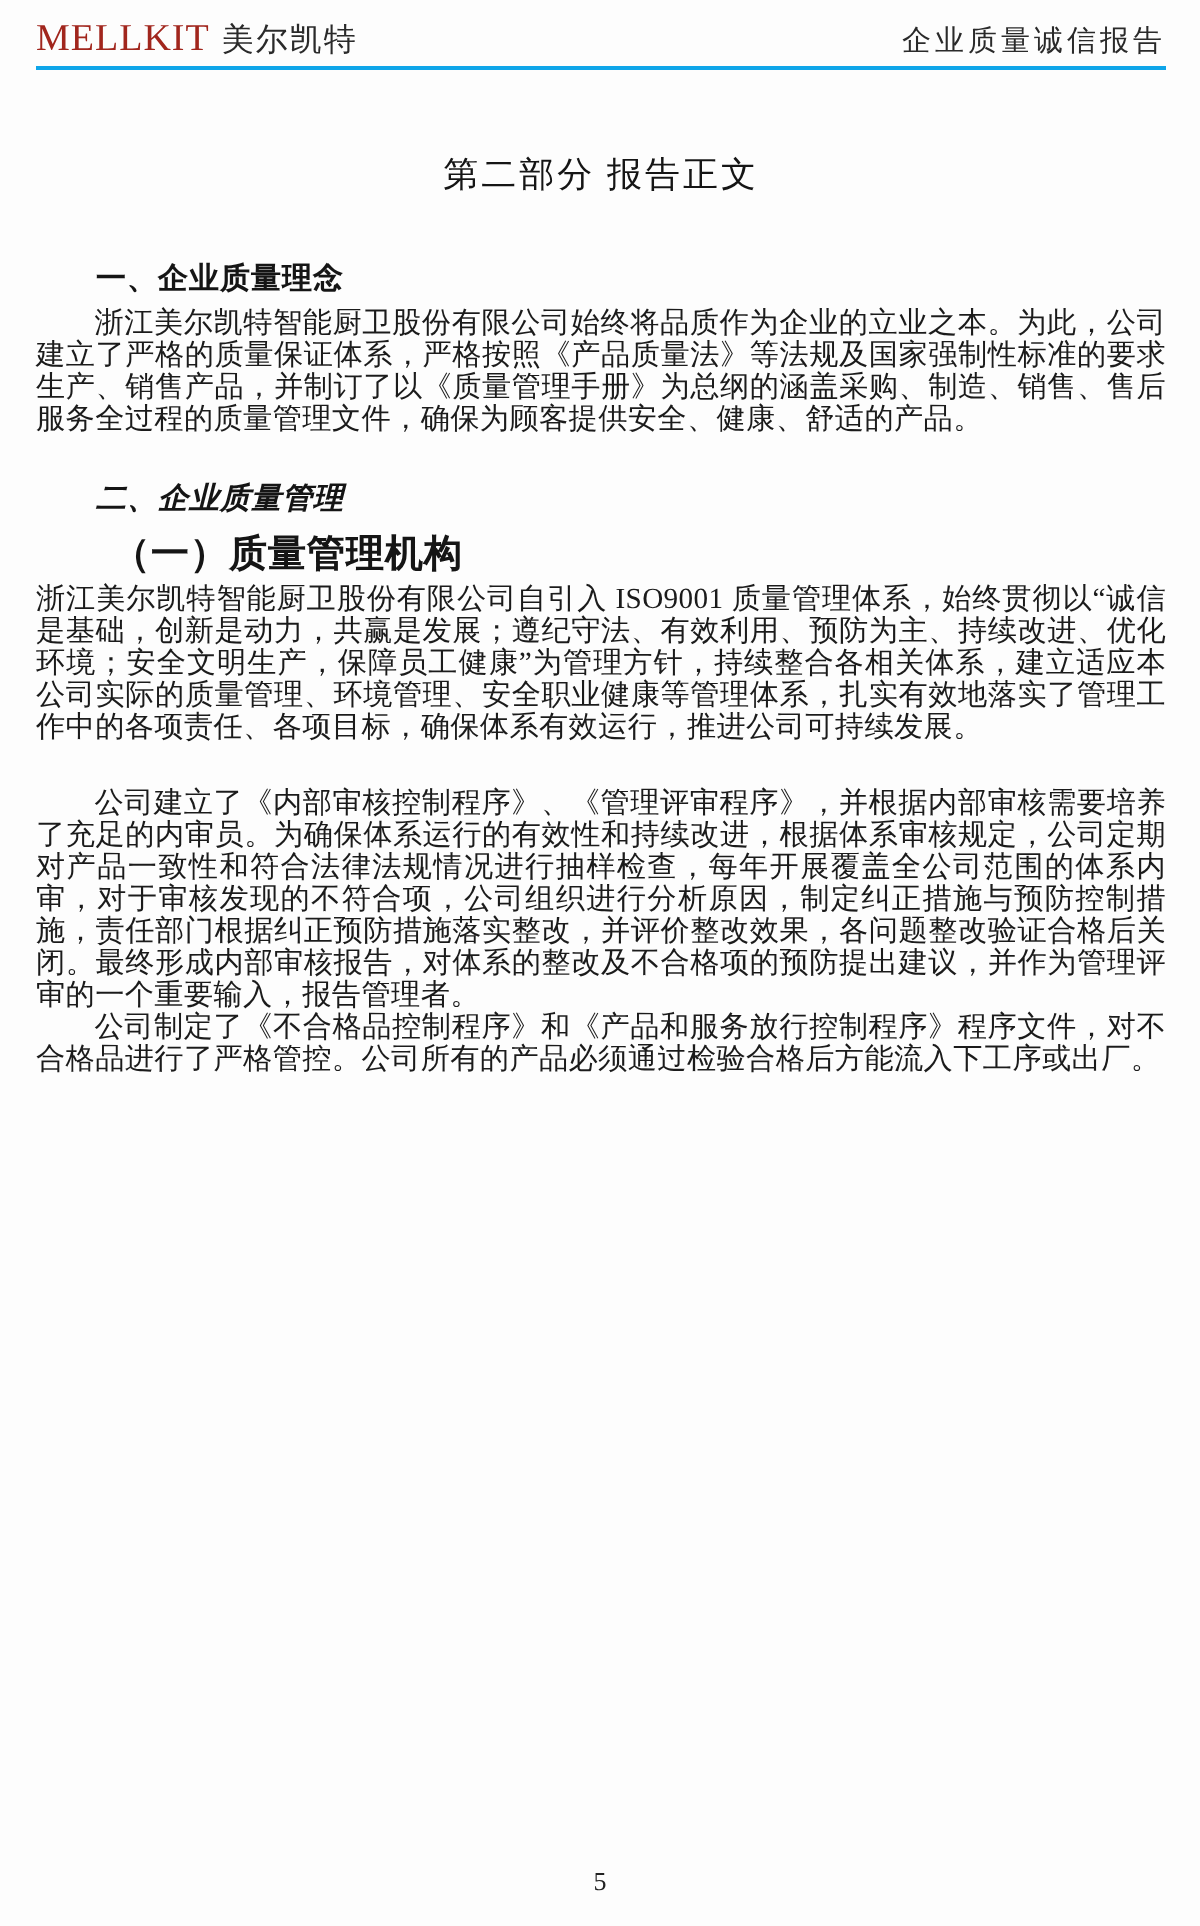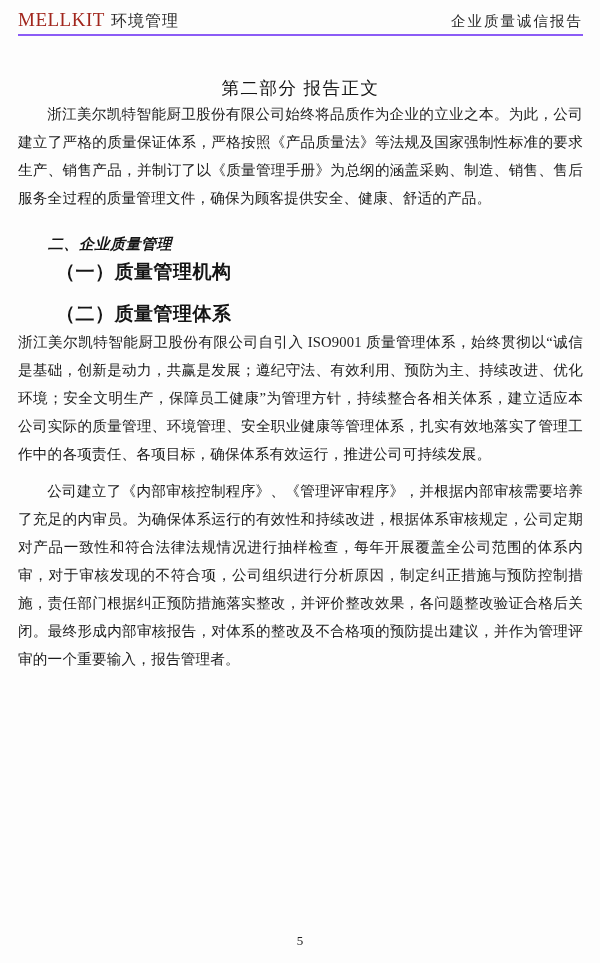--- a/index.html
+++ b/index.html
@@ -19,21 +19,21 @@
     position: relative;
   }
   
   .page-header {
     margin: 0 17px 0 18px;
     padding-top: 9px;
     padding-bottom: 2px;
     display: flex;
     justify-content: space-between;
     align-items: baseline;
-    border-bottom: 2px solid #8b5cf6;
+    border-bottom: 2px solid #0ea5e9;
   }
   .brand { display: flex; align-items: baseline; gap: 6px; }
   .brand-latin {
     font-size: 19px;
     letter-spacing: 0.5px;
     font-family: "Liberation Serif", "DejaVu Serif", serif;
   }
   .brand-cn {
     font-size: 16px;
     color: #2a2a2a;
@@ -72,67 +72,68 @@
   .h2 {
     font-size: 19px;
     font-weight: bold;
     text-indent: 2em;
     line-height: 28px;
     color: #151515;
     letter-spacing: 0.5px;
   }
   .h2.gap-above { margin-top: 14px; }
   .para {
-    line-height: 28px;
+    line-height: 16px;
     text-align: justify;
     text-indent: 2em;
     letter-spacing: 0.2px;
   }
   .para.flush { text-indent: 0; }
-  .para.gap-above { margin-top: 9px; font-family: Liberation Serif, serif; }
+  .para.gap-above { margin-top: 22px; font-family: Liberation Serif, serif; }
   
   .page-footer {
     position: absolute;
     left: 0;
     bottom: 14px;
     width: 100%;
     text-align: center;
     font-size: 13px;
     color: #222222;
   }
 </style>
 </head>
 <body>
 
 <div class="page">
 
   <div class="page-header">
     <div class="brand">
       <span class="brand-latin" style="color: rgb(161, 38, 29);">MELLKIT</span>
-      <span class="brand-cn">环境管理</span>
+      <span class="brand-cn">美尔凯特</span>
     </div>
     <div class="header-report-title">企业质量诚信报告</div>
   </div>
 
   <div class="content">
 
     <div class="doc-title">第二部分 报告正文</div>
 
+    <div class="h1 first">一、企业质量理念</div>
 
     <p class="para">浙江美尔凯特智能厨卫股份有限公司始终将品质作为企业的立业之本。为此，公司建立了严格的质量保证体系，严格按照《产品质量法》等法规及国家强制性标准的要求生产、销售产品，并制订了以《质量管理手册》为总纲的涵盖采购、制造、销售、售后服务全过程的质量管理文件，确保为顾客提供安全、健康、舒适的产品。</p>
 
     <div class="h1 second">二、企业质量管理</div>
 
     <div class="h2">（一）质量管理机构</div>
 
 
-    <div class="h2 gap-above">（二）质量管理体系</div>
 
     <p class="para flush">浙江美尔凯特智能厨卫股份有限公司自引入 ISO9001 质量管理体系，始终贯彻以“诚信是基础，创新是动力，共赢是发展；遵纪守法、有效利用、预防为主、持续改进、优化环境；安全文明生产，保障员工健康”为管理方针，持续整合各相关体系，建立适应本公司实际的质量管理、环境管理、安全职业健康等管理体系，扎实有效地落实了管理工作中的各项责任、各项目标，确保体系有效运行，推进公司可持续发展。</p>
 
     <p class="para gap-above">公司建立了《内部审核控制程序》、《管理评审程序》，并根据内部审核需要培养了充足的内审员。为确保体系运行的有效性和持续改进，根据体系审核规定，公司定期对产品一致性和符合法律法规情况进行抽样检查，每年开展覆盖全公司范围的体系内审，对于审核发现的不符合项，公司组织进行分析原因，制定纠正措施与预防控制措施，责任部门根据纠正预防措施落实整改，并评价整改效果，各问题整改验证合格后关闭。最终形成内部审核报告，对体系的整改及不合格项的预防提出建议，并作为管理评审的一个重要输入，报告管理者。</p>
 
+    <p class="para">公司制定了《不合格品控制程序》和《产品和服务放行控制程序》程序文件，对不合格品进行了严格管控。公司所有的产品必须通过检验合格后方能流入下工序或出厂。</p>
 
   </div>
 
   <div class="page-footer">5</div>
 
 </div>
 
 </body></html>

